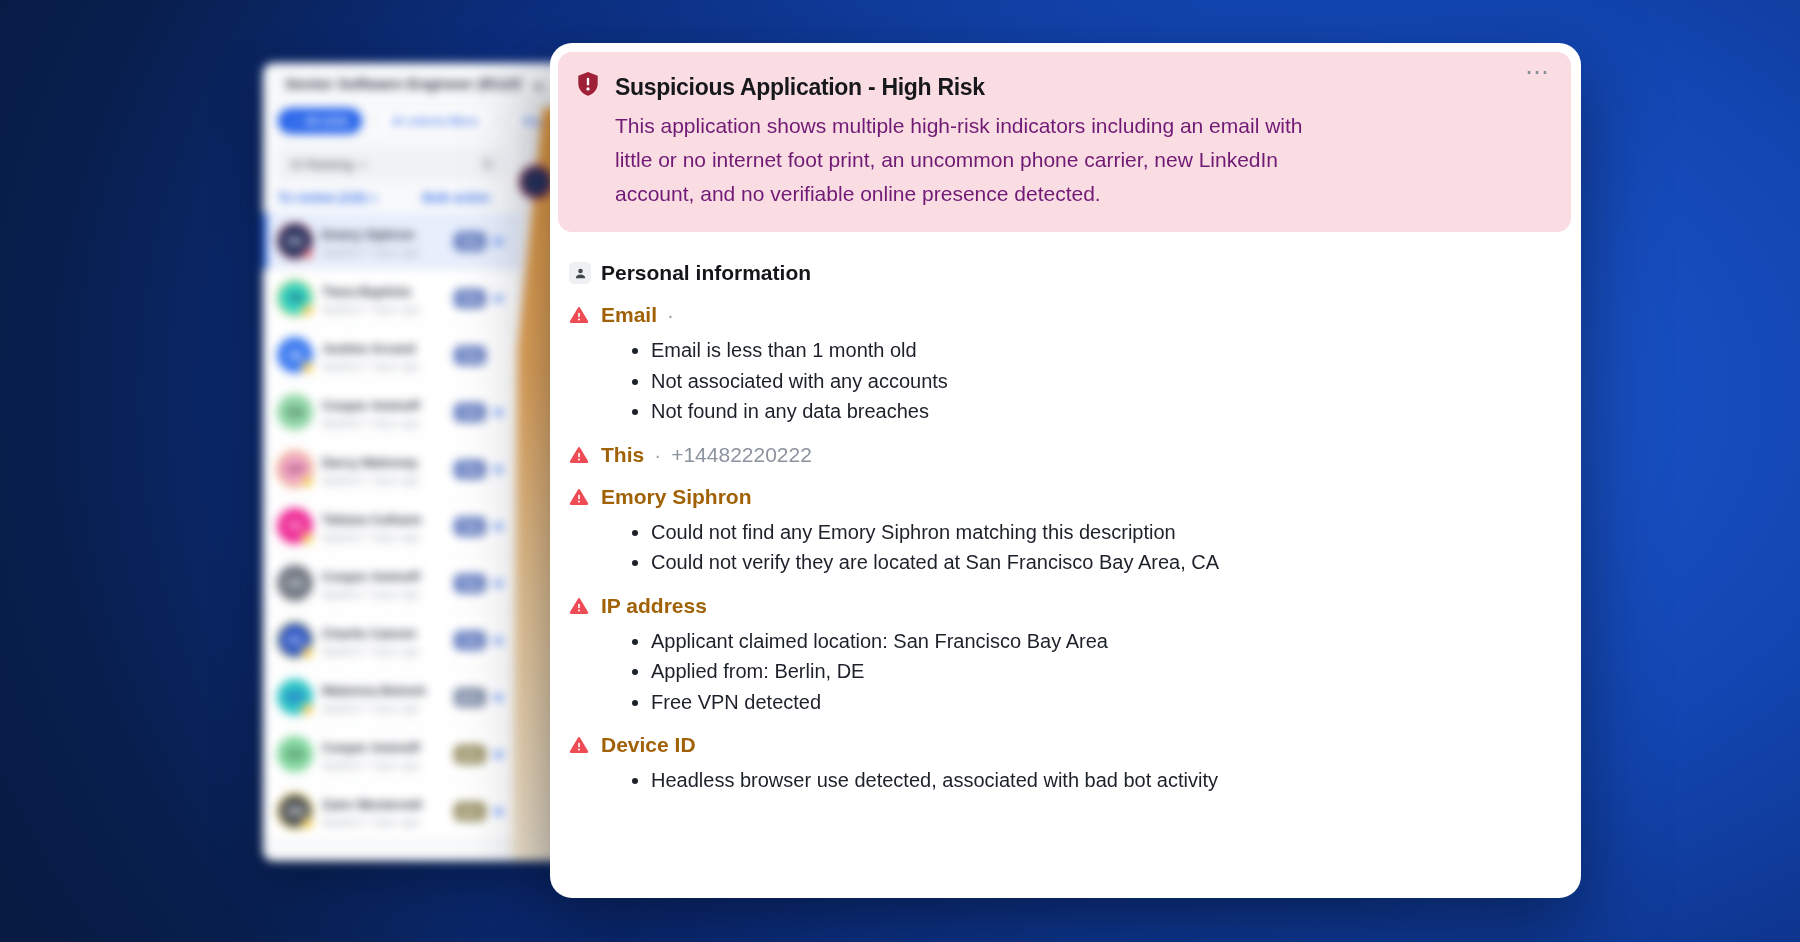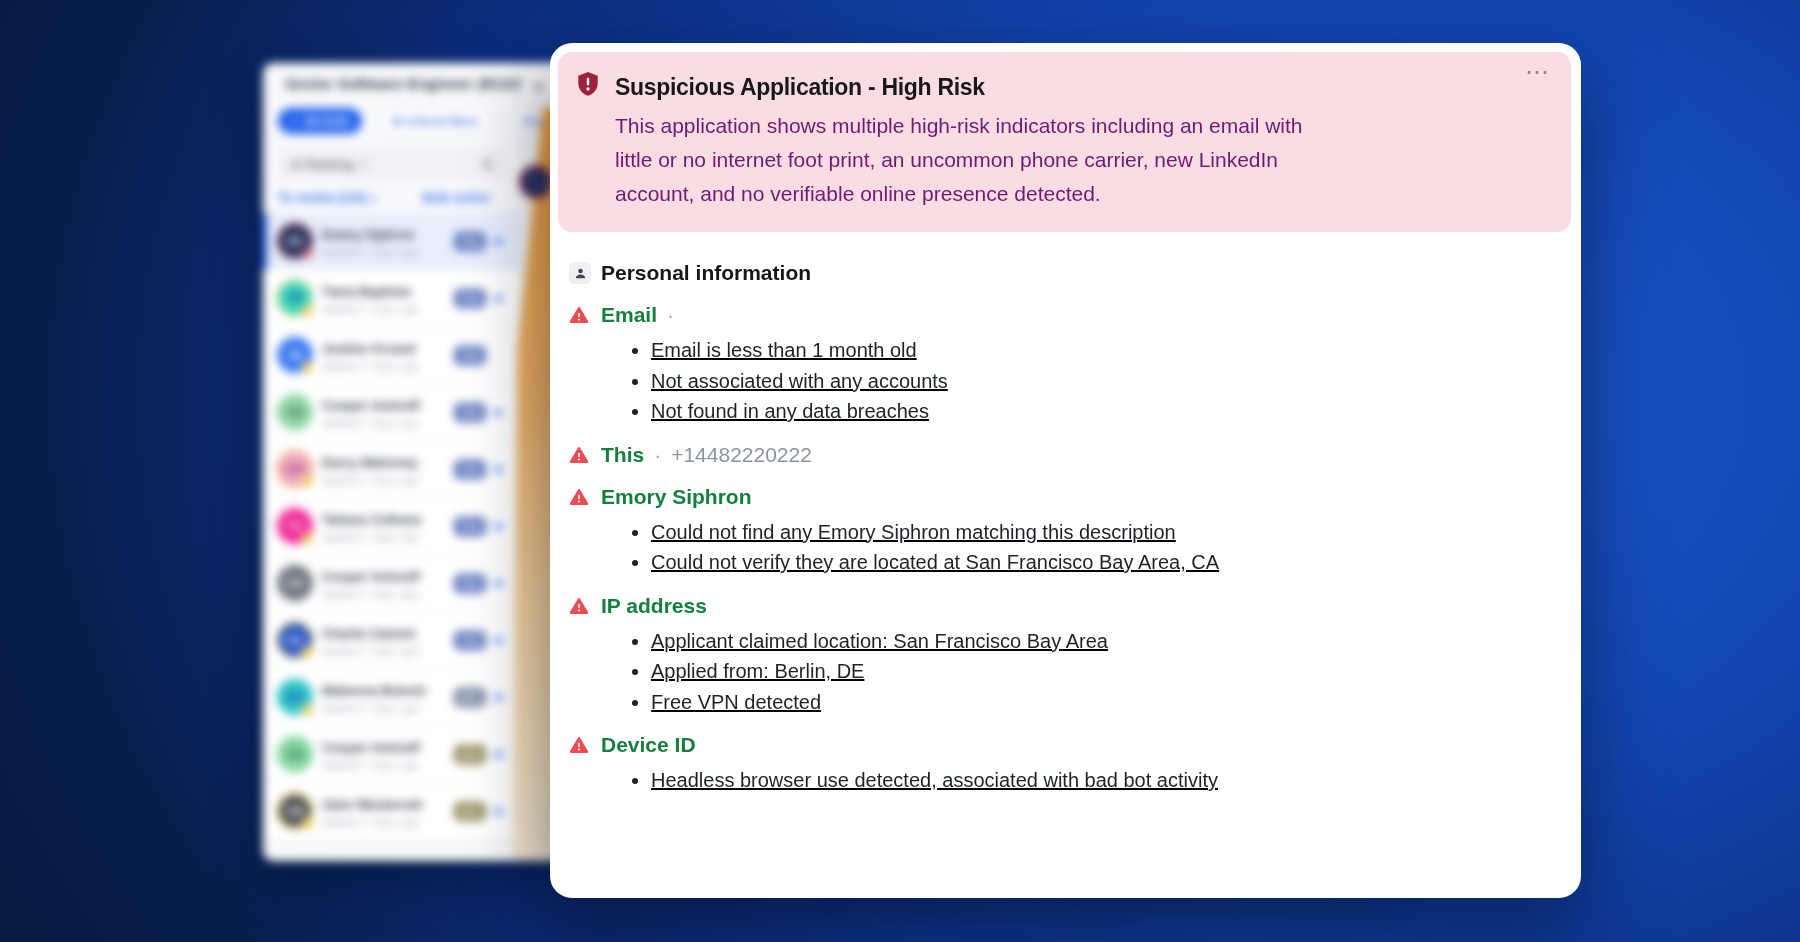--- a/index.html
+++ b/index.html
@@ -74,24 +74,24 @@
   .more-btn { position:absolute; right:20px; top:8px; background:none; border:none; cursor:pointer;
               font-size:24px; color:#878d96; letter-spacing:2px; line-height:1; }
 
   .content { padding:27px 29px 0 19px; }
   .sec-header { display:flex; align-items:center; gap:10px; }
   .person-ic { width:22px; height:22px; border-radius:5px; background:#eef0f3; display:flex; align-items:center; justify-content:center; flex:none; }
   .h3 { font-size:21px; font-weight:700; color:#14161a; line-height:28px; }
   .item { margin-top:14px; }
   .item-head { display:flex; align-items:flex-start; }
   .warn { flex:none; margin-top:4px; }
-  .item-label { margin-left:12px; font-size:21px; font-weight:700; color:#15803d; line-height:28px; }
+  .item-label { margin-left:12px; font-size:21px; font-weight:700; color:#a16207; line-height:28px; }
   .sep { margin:0 10px; font-size:21px; color:#9aa1ac; line-height:28px; }
   .item-value { font-size:21px; color:#8b939f; line-height:28px; }
-  ul.bullets { margin:6px 0 0; padding-left:82px;text-decoration:underline; }
+  ul.bullets { margin:6px 0 0; padding-left:82px; }
   ul.bullets li { font-size:20px; line-height:30.5px; color:#1d2129; }
 </style>
 </head>
 <body>
 
 <div class="stage">
 
   <div class="bg-blur">
     <div class="app-window">
 

